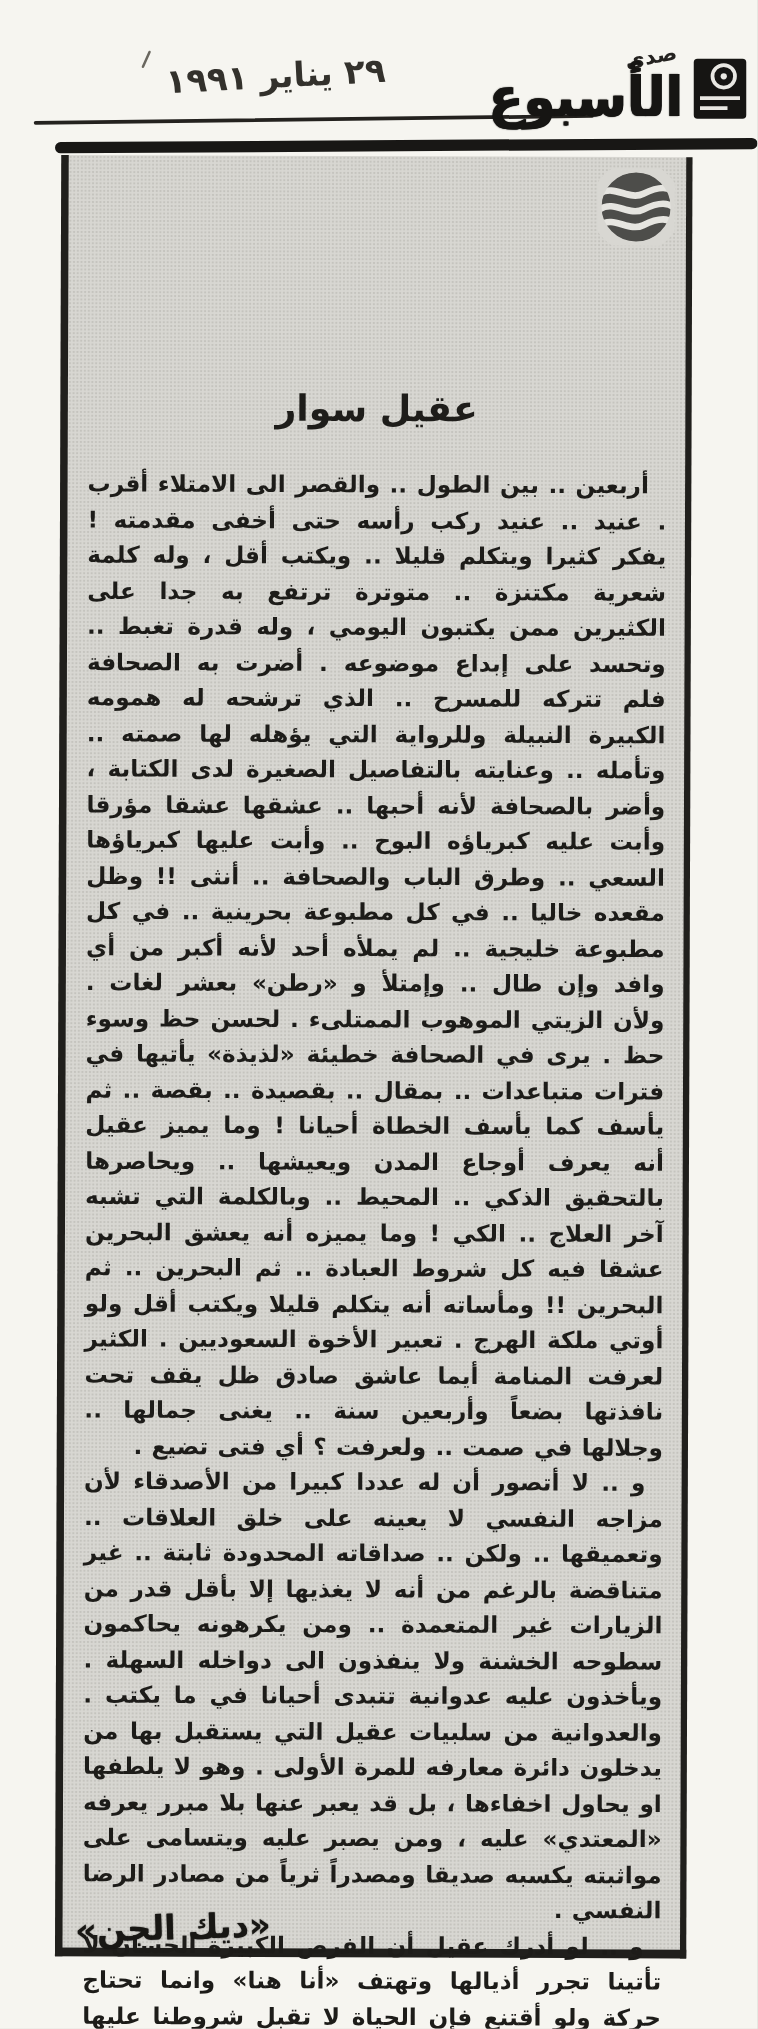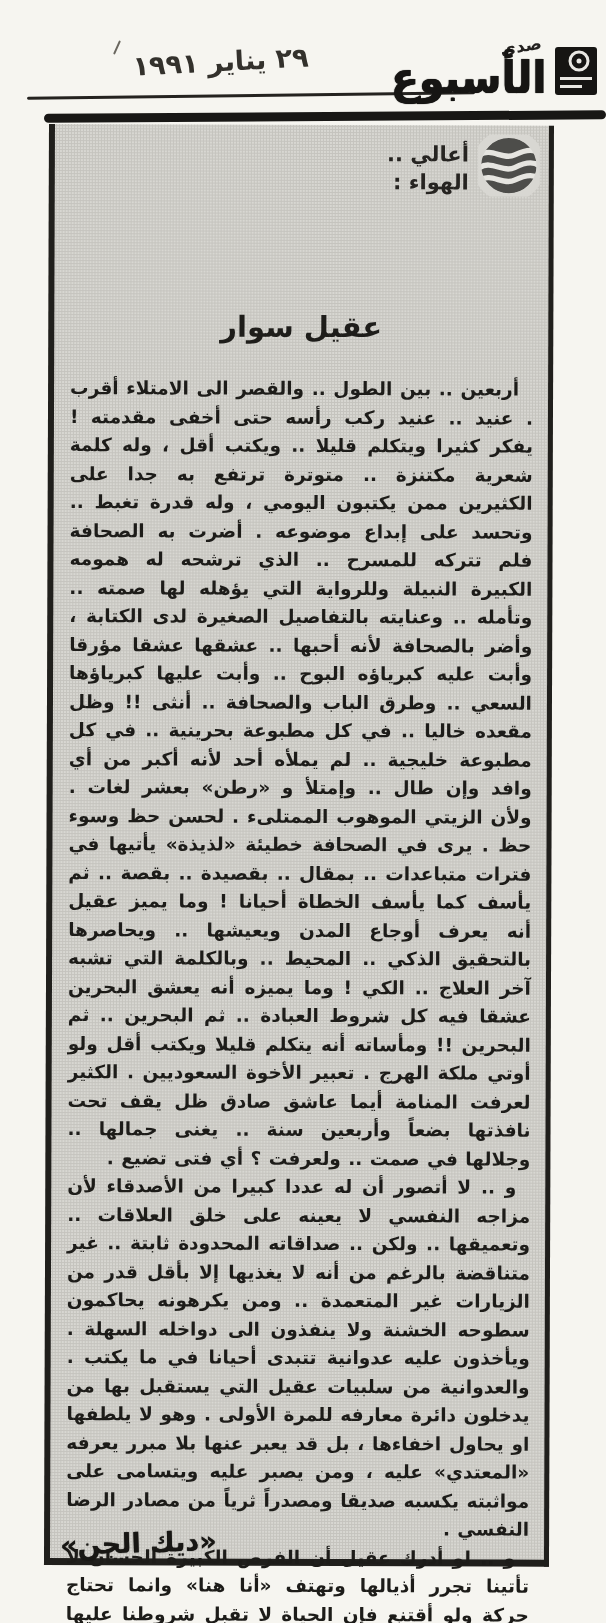--- a/index.html
+++ b/index.html
@@ -133,24 +133,20 @@
   <div class="article-frame">
 
     <svg class="air-logo" width="62" height="62" viewBox="0 0 64 64">
       <circle cx="32" cy="32" r="29" fill="#4d4d4a"></circle>
       <path d="M2 21 C 14 13, 26 27, 38 21 S 58 15, 63 19" fill="none" stroke="#e6e5e0" stroke-width="5.5"></path>
       <path d="M2 34 C 14 26, 26 40, 38 34 S 58 28, 63 32" fill="none" stroke="#e6e5e0" stroke-width="5.5"></path>
       <path d="M2 47 C 14 39, 26 53, 38 47 S 58 41, 63 45" fill="none" stroke="#e6e5e0" stroke-width="5.5"></path>
       <circle cx="32" cy="32" r="33" fill="none" stroke="#d8d7d2" stroke-width="9"></circle>
     </svg>
 
-    <div class="column-name">
-      <div>أعالي ..</div>
-      <div>الهواء :</div>
-    </div>
 
     <h1 class="article-title">عقيل سوار</h1>
 
     <div class="article-body">
       <p>أربعين .. بين الطول .. والقصر الى الامتلاء أقرب . عنيد .. عنيد ركب رأسه حتى أخفى مقدمته ! يفكر كثيرا ويتكلم قليلا .. ويكتب أقل ، وله كلمة شعرية مكتنزة .. متوترة ترتفع به جدا على الكثيرين ممن يكتبون اليومي ، وله قدرة تغبط .. وتحسد على إبداع موضوعه . أضرت به الصحافة فلم تتركه للمسرح .. الذي ترشحه له همومه الكبيرة النبيلة وللرواية التي يؤهله لها صمته .. وتأمله .. وعنايته بالتفاصيل الصغيرة لدى الكتابة ، وأضر بالصحافة لأنه أحبها .. عشقها عشقا مؤرقا وأبت عليه كبرياؤه البوح .. وأبت عليها كبرياؤها السعي .. وطرق الباب والصحافة .. أنثى !! وظل مقعده خاليا .. في كل مطبوعة بحرينية .. في كل مطبوعة خليجية .. لم يملأه أحد لأنه أكبر من أي وافد وإن طال .. وإمتلأ و «رطن» بعشر لغات . ولأن الزيتي الموهوب الممتلىء . لحسن حظ وسوء حظ . يرى في الصحافة خطيئة «لذيذة» يأتيها في فترات متباعدات .. بمقال .. بقصيدة .. بقصة .. ثم يأسف كما يأسف الخطاة أحيانا ! وما يميز عقيل أنه يعرف أوجاع المدن ويعيشها .. ويحاصرها بالتحقيق الذكي .. المحيط .. وبالكلمة التي تشبه آخر العلاج .. الكي ! وما يميزه أنه يعشق البحرين عشقا فيه كل شروط العبادة .. ثم البحرين .. ثم البحرين !! ومأساته أنه يتكلم قليلا ويكتب أقل ولو أوتي ملكة الهرج . تعبير الأخوة السعوديين . الكثير لعرفت المنامة أيما عاشق صادق ظل يقف تحت نافذتها بضعاً وأربعين سنة .. يغنى جمالها .. وجلالها في صمت .. ولعرفت ؟ أي فتى تضيع .</p>
       <p>و .. لا أتصور أن له عددا كبيرا من الأصدقاء لأن مزاجه النفسي لا يعينه على خلق العلاقات .. وتعميقها .. ولكن .. صداقاته المحدودة ثابتة .. غير متناقضة بالرغم من أنه لا يغذيها إلا بأقل قدر من الزيارات غير المتعمدة .. ومن يكرهونه يحاكمون سطوحه الخشنة ولا ينفذون الى دواخله السهلة . ويأخذون عليه عدوانية تتبدى أحيانا في ما يكتب . والعدوانية من سلبيات عقيل التي يستقبل بها من يدخلون دائرة معارفه للمرة الأولى . وهو لا يلطفها او يحاول اخفاءها ، بل قد يعبر عنها بلا مبرر يعرفه «المعتدي» عليه ، ومن يصبر عليه ويتسامى على مواثبته يكسبه صديقا ومصدراً ثرياً من مصادر الرضا النفسي .</p>
       <p>و .. لو أدرك عقيل أن الفرص الكبيرة الحسان لا تأتينا تجرر أذيالها وتهتف «أنا هنا» وانما تحتاج حركة ولو أقتنع فإن الحياة لا تقبل شروطنا عليها في كل الأحيان . أو لو أدرك الآخرون كم عقيل رائع .. وثرى العقل والوجدان ، وأنه فنان أصيل له قدرة على العطاء في مجاله ، لا يملكها الكثيرون وان سطوحه الخشنة تغطى رصيداً كبيراً من الود . ولو أدركوا عمق وصدق حبه لبلاده بكل من فيها .. وما فيها .. لو حدث ذاك أو هذا ، لتدفق عطاء هذا الشاب ولكسبت الصحافة البحرينية صحفياً كاتباً قليلون جداً هم الذين يطاولونه .</p>
     </div>
 
     <div class="signature">«ديك الجن»</div>

